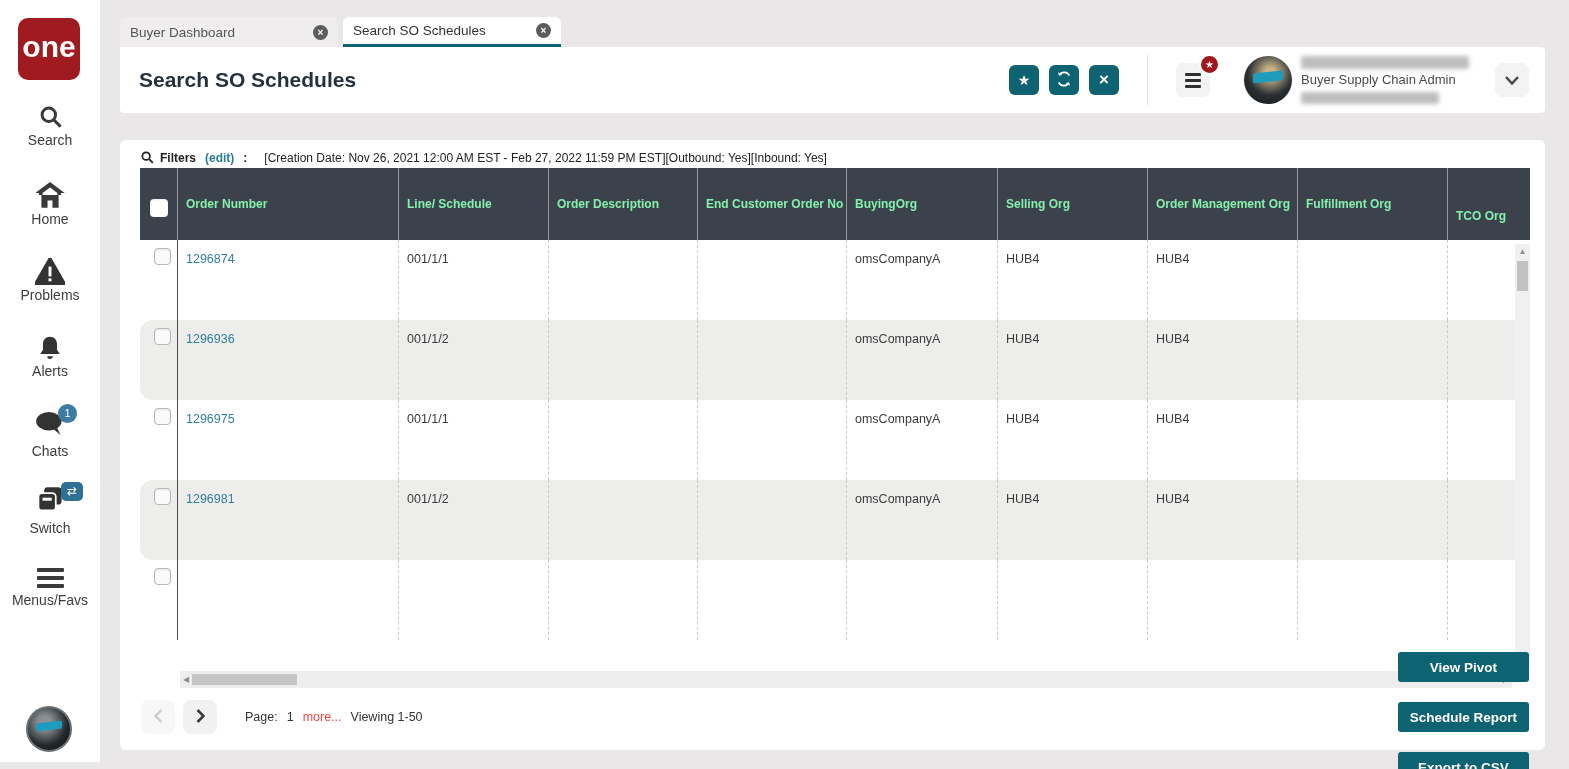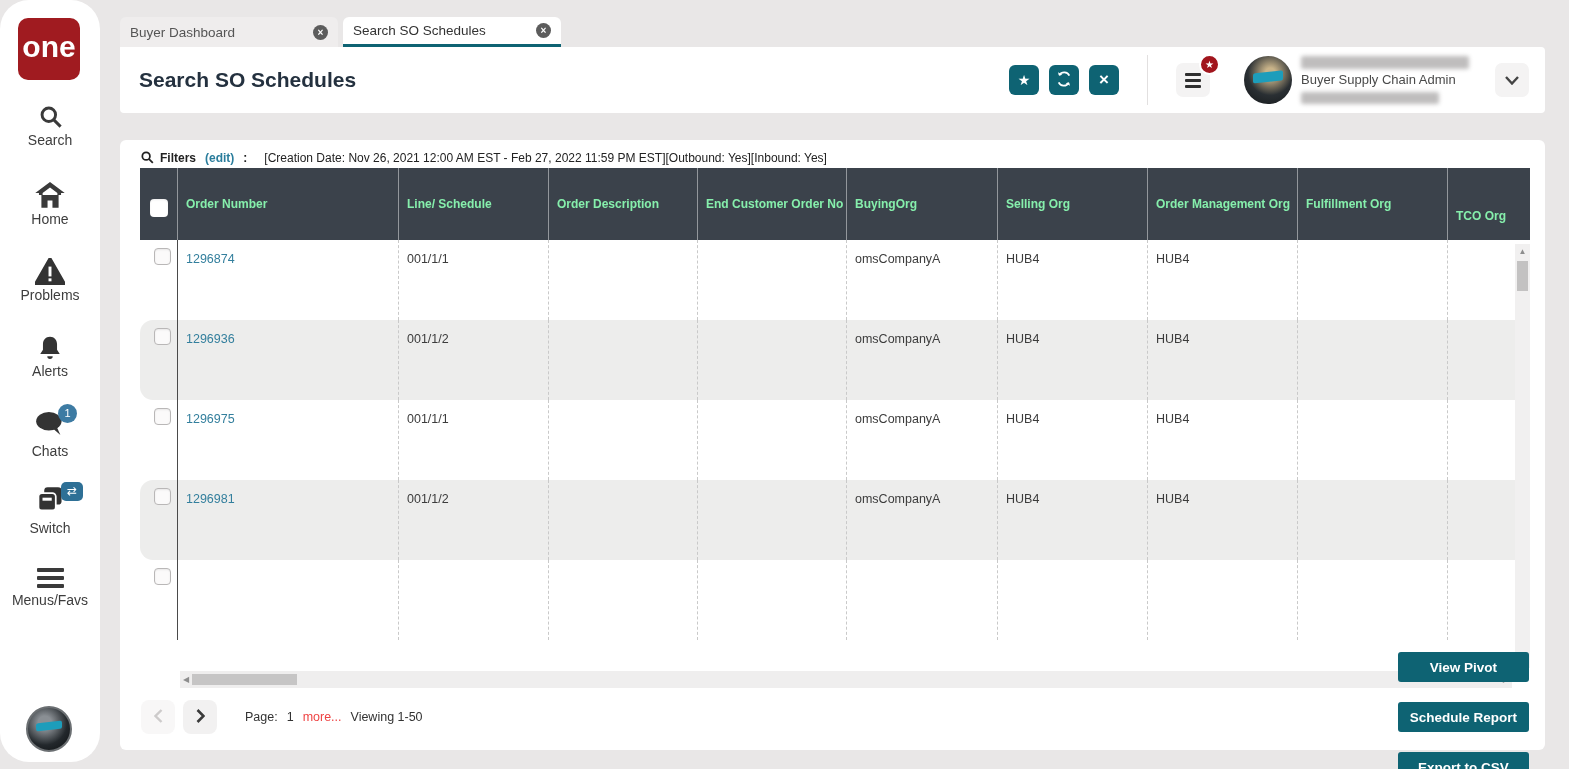--- a/index.html
+++ b/index.html
@@ -1,20 +1,20 @@
 <!DOCTYPE html>
 <html><head>
 <meta charset="utf-8">
 <style>
   * { margin:0; padding:0; box-sizing:border-box; }
   html,body { width:1569px; height:769px; overflow:hidden; background:#e9e7e7;
               font-family:"Liberation Sans","DejaVu Sans",sans-serif; }
 
   
-  .sidebar { position:absolute; left:0; top:0; width:100px; height:762px; background:#fff; z-index:5;border-radius:29px; }
+  .sidebar { position:absolute; left:0; top:0; width:100px; height:762px; background:#fff; z-index:5; }
   .logo { position:absolute; left:18px; top:18px; width:62px; height:62px; background:#a01b20;
           border-radius:10px; color:#fff; font-size:30px; font-weight:bold; text-align:center; line-height:58px; }
   .nav-item { position:absolute; left:0; width:100px; text-align:center; color:#3a3a3a; }
   .nav-item .lbl { display:block; font-size:14px; color:#3d3d3d; margin-top:2px; }
   .nav-item svg { display:block; margin:0 auto; }
   .badge-num { position:absolute; top:-8px; right:18px; width:19px; height:19px; border-radius:50%;
                background:#3d7ba3; color:#fff; font-size:11px; line-height:19px; text-align:center; }
   .badge-switch { position:absolute; top:-6px; right:6px; width:22px; height:19px; border-radius:5px;
                   background:#2e7096; color:#fff; font-size:12px; line-height:19px; text-align:center; }
   .menu-bars i { display:block; width:27px; height:4px; background:#3a3a3a; border-radius:1px; margin:4px auto; }

